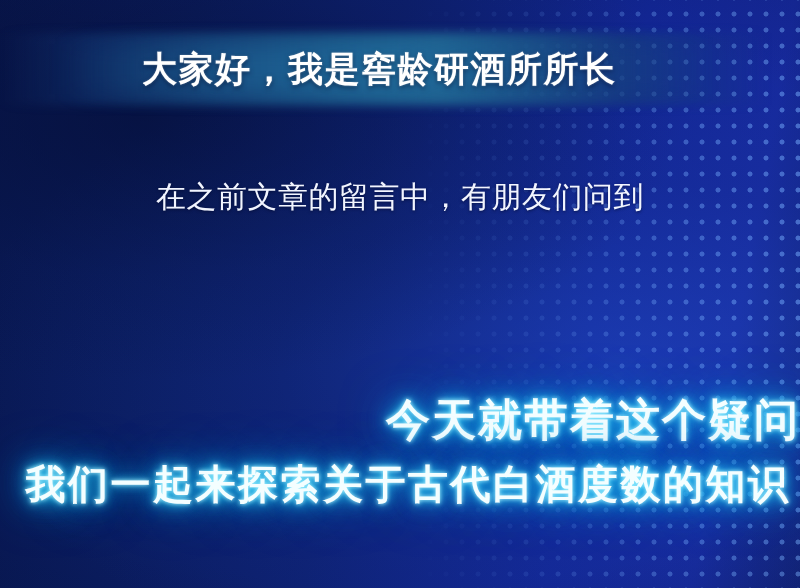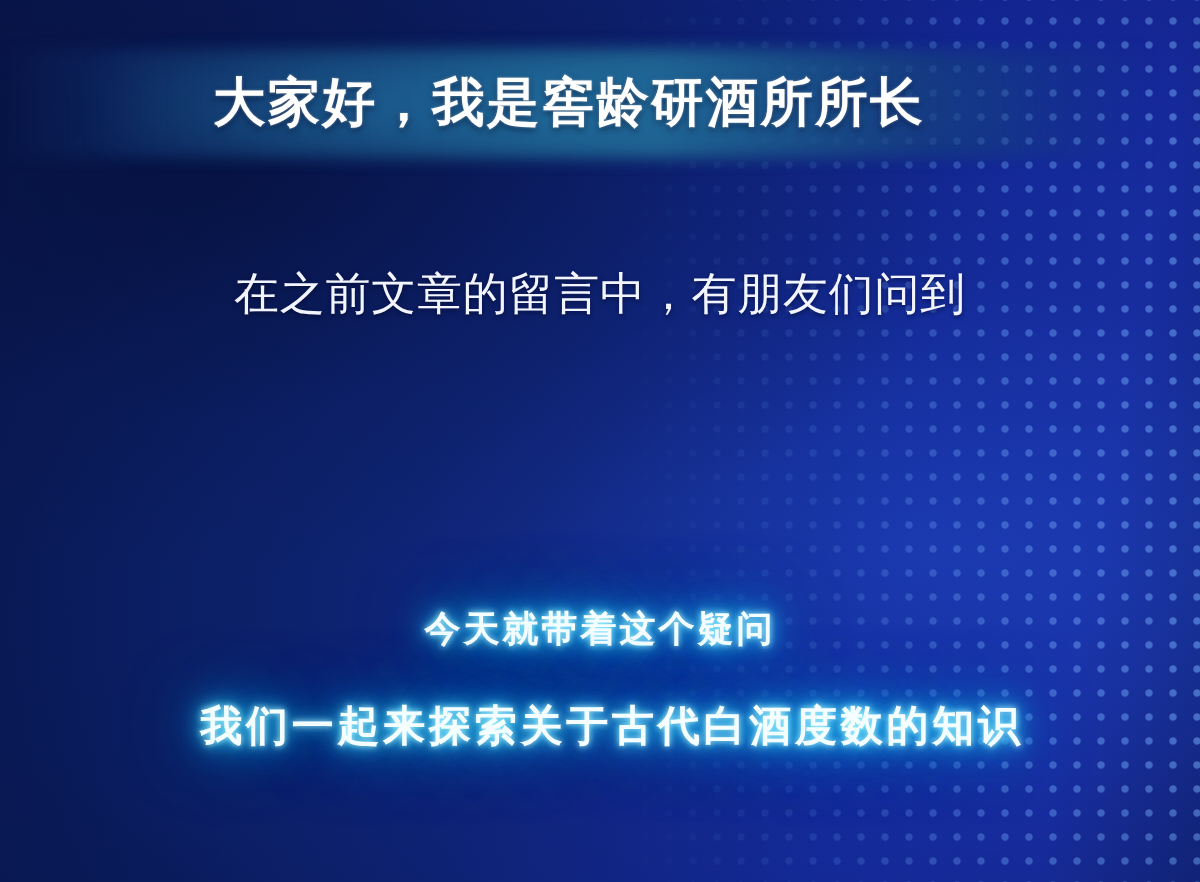--- a/index.html
+++ b/index.html
@@ -167,22 +167,22 @@
     line-height: 64px;
     letter-spacing: 2px;
     text-shadow:
       0 0 4px  #b6f4ff,
       0 0 10px #35d8ff,
       0 0 20px #14b6f0,
       0 0 34px #0b8fd6,
       0 0 52px rgba(10, 130, 200, 0.75);
   }
 
-  .footer-line.l1 { font-size: 24px; }
-  .footer-line.l2 { font-size: 28px; letter-spacing: 2.5px; padding-left: 16px; }
+  .footer-line.l1 { font-size: 44px; text-align: right; }
+  .footer-line.l2 { font-size: 40px; letter-spacing: 2.5px; padding-left: 16px; }
 </style>
 </head>
 <body>
 
 <div id="stage">
 
   <div class="bg-base"></div>
   <div class="bg-sheen"></div>
   <div class="bg-sheen2"></div>
   <div class="bg-dots"></div>

